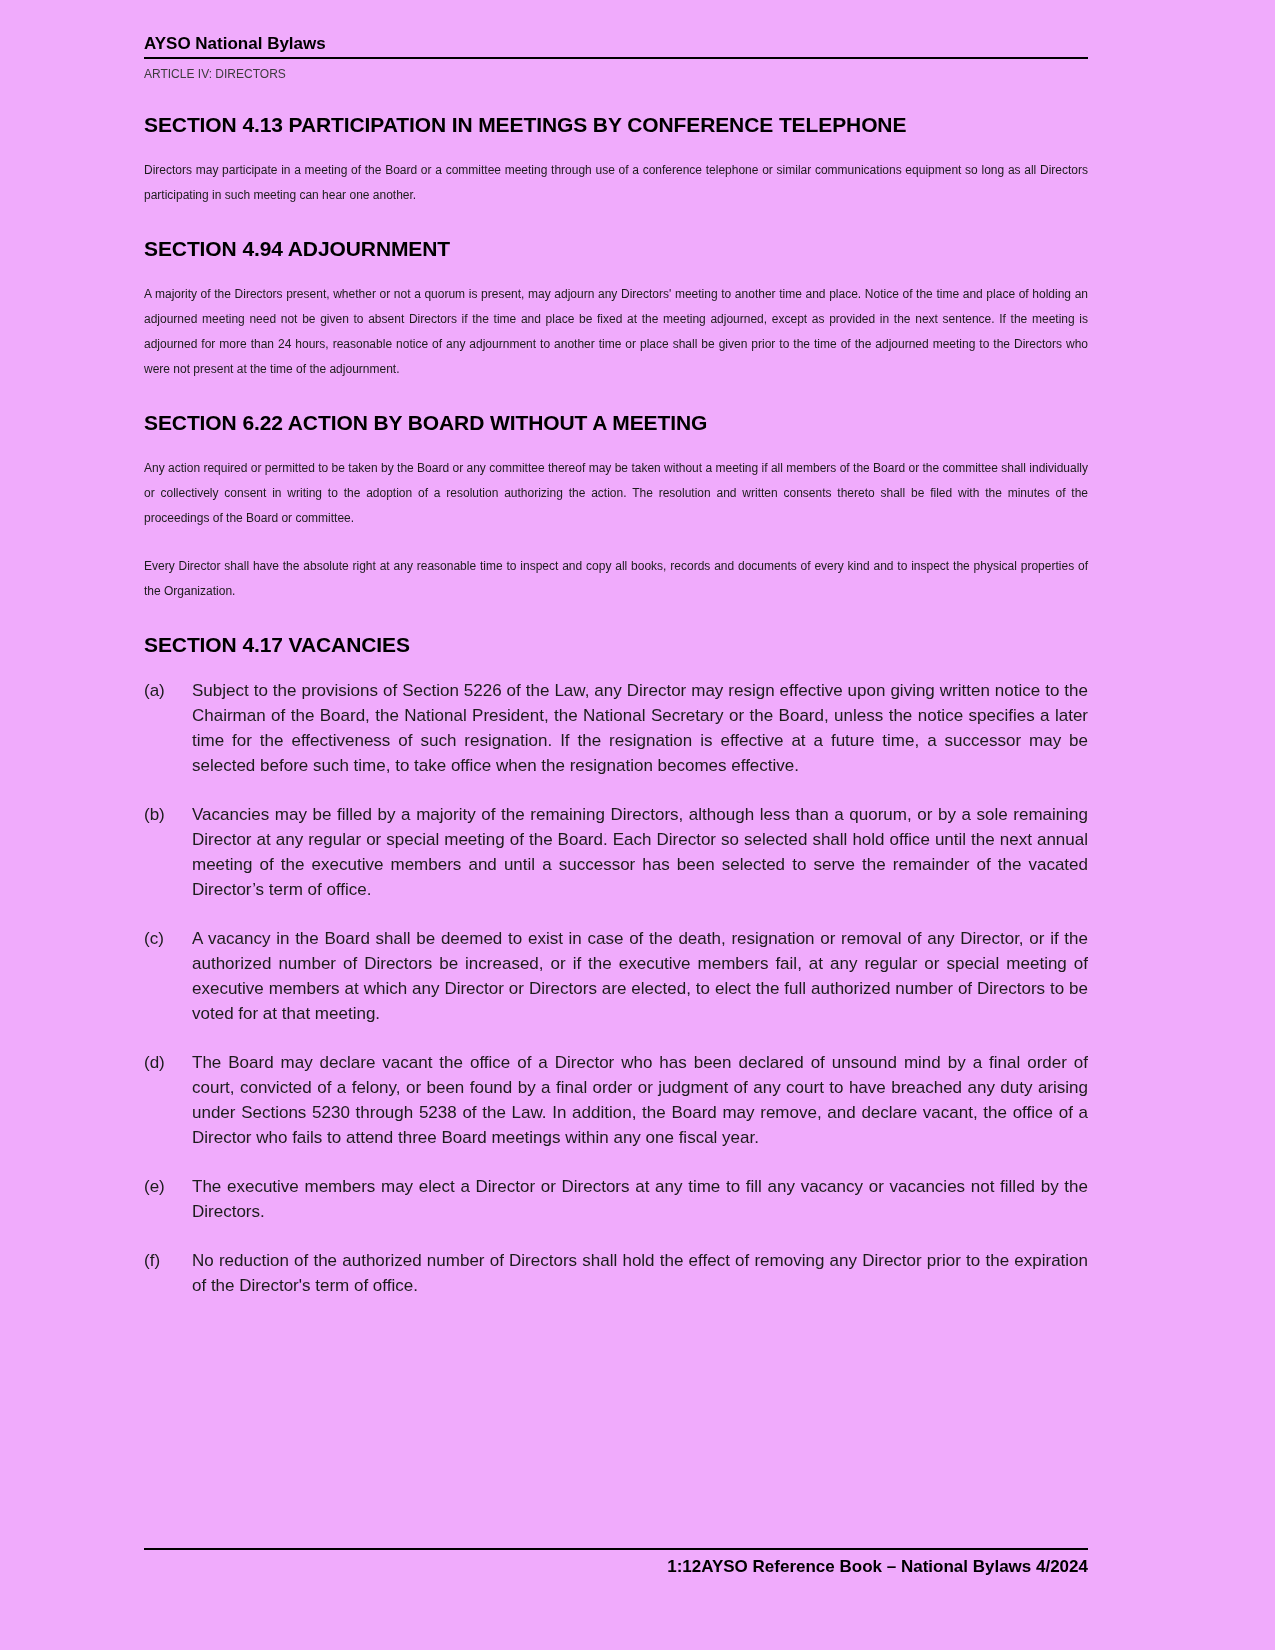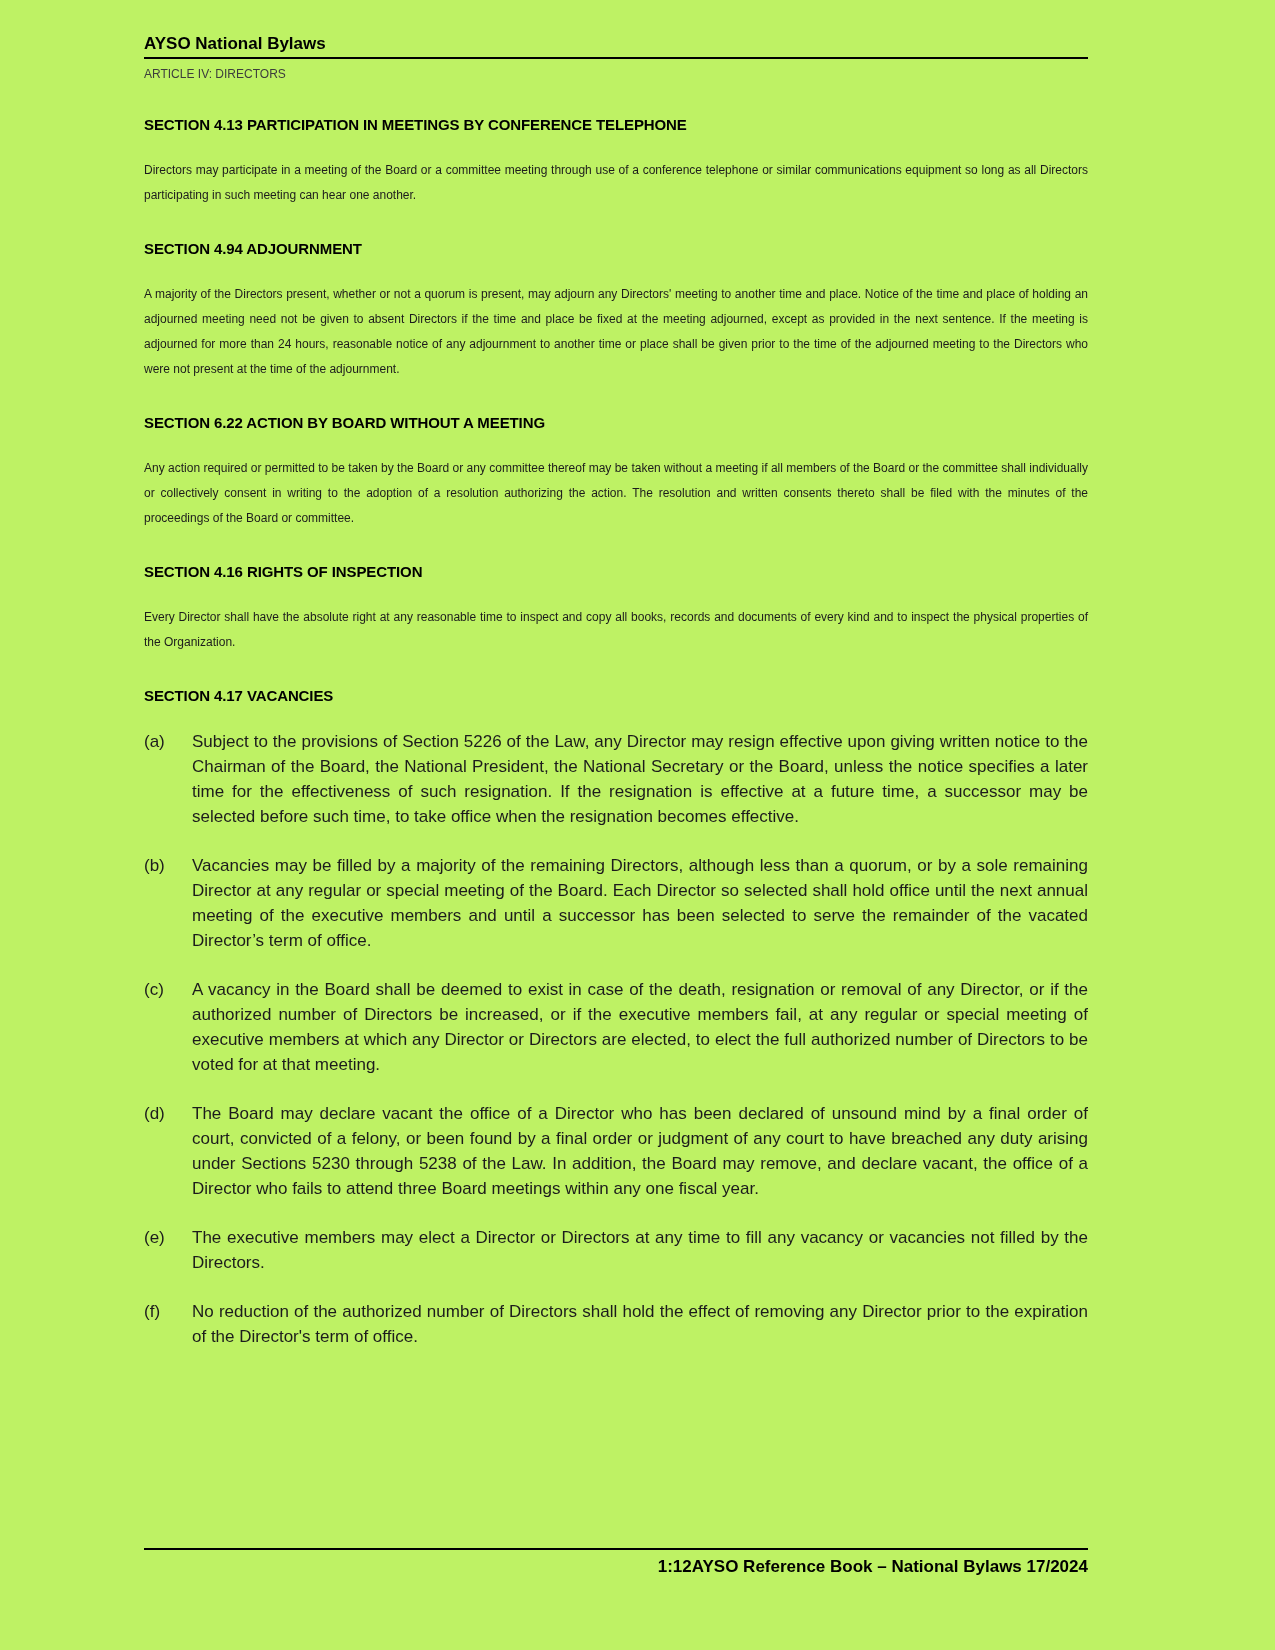--- a/index.html
+++ b/index.html
@@ -4,21 +4,21 @@
 <style>
   html, body {
     margin: 0;
     padding: 0;
     background: #ffffff;
   }
   .page {
     position: relative;
     width: 1275px;
     height: 1650px;
-    background: #bef264;
+    background: #f0abfc;
     font-family: "Liberation Sans", sans-serif;
     color: #1c1c1c;
     box-sizing: border-box;
     overflow: hidden;
   }
   .content {
     position: absolute;
     left: 144px;
     top: 34px;
     width: 944px;
@@ -34,21 +34,21 @@
     border-top: 2.5px solid #000000;
     margin: 3px 0 0 0;
   }
   .article-subtitle {
     font-size: 12px;
     color: #3d3d3d;
     line-height: 20px;
     margin-top: 5px;
   }
   .section-heading {
-    font-size: 15px;
+    font-size: 21px;
     font-weight: bold;
     color: #000000;
     line-height: 21px;
     margin: 30px 0 0 0;
     letter-spacing: -0.1px;
   }
   .section-paragraph {
     font-size: 12px;
     line-height: 25px;
     text-align: justify;
@@ -113,21 +113,20 @@
       <div class="section-heading">SECTION 4.94 ADJOURNMENT</div>
       <p class="section-paragraph">A majority of the Directors present, whether or not a quorum is present, may adjourn any Directors' meeting to another time and place. Notice of the time and place of holding an adjourned meeting need not be given to absent Directors if the time and place be fixed at the meeting adjourned, except as provided in the next sentence. If the meeting is adjourned for more than 24 hours, reasonable notice of any adjournment to another time or place shall be given prior to the time of the adjourned meeting to the Directors who were not present at the time of the adjournment.</p>
     </div>
 
     <div class="section">
       <div class="section-heading">SECTION 6.22 ACTION BY BOARD WITHOUT A MEETING</div>
       <p class="section-paragraph">Any action required or permitted to be taken by the Board or any committee thereof may be taken without a meeting if all members of the Board or the committee shall individually or collectively consent in writing to the adoption of a resolution authorizing the action. The resolution and written consents thereto shall be filed with the minutes of the proceedings of the Board or committee.</p>
     </div>
 
     <div class="section">
-      <div class="section-heading">SECTION 4.16 RIGHTS OF INSPECTION</div>
       <p class="section-paragraph">Every Director shall have the absolute right at any reasonable time to inspect and copy all books, records and documents of every kind and to inspect the physical properties of the Organization.</p>
     </div>
 
     <div class="section">
       <div class="section-heading">SECTION 4.17 VACANCIES</div>
       <div class="list">
 
         <div class="list-item">
           <div class="list-item-label">(a)</div>
           <div class="list-item-text">Subject to the provisions of Section 5226 of the Law, any Director may resign effective upon giving written notice to the Chairman of the Board, the National President, the National Secretary or the Board, unless the notice specifies a later time for the effectiveness of such resignation. If the resignation is effective at a future time, a successor may be selected before such time, to take office when the resignation becomes effective.</div>
@@ -158,15 +157,15 @@
           <div class="list-item-text">No reduction of the authorized number of Directors shall hold the effect of removing any Director prior to the expiration of the Director's term of office.</div>
         </div>
 
       </div>
     </div>
 
   </div>
 
   <div class="footer">
     <span class="footer-page-number">1:12</span>
-    <span class="footer-reference">AYSO Reference Book – National Bylaws 17/2024</span>
+    <span class="footer-reference">AYSO Reference Book – National Bylaws 4/2024</span>
   </div>
 </div>
 
 </body></html>

